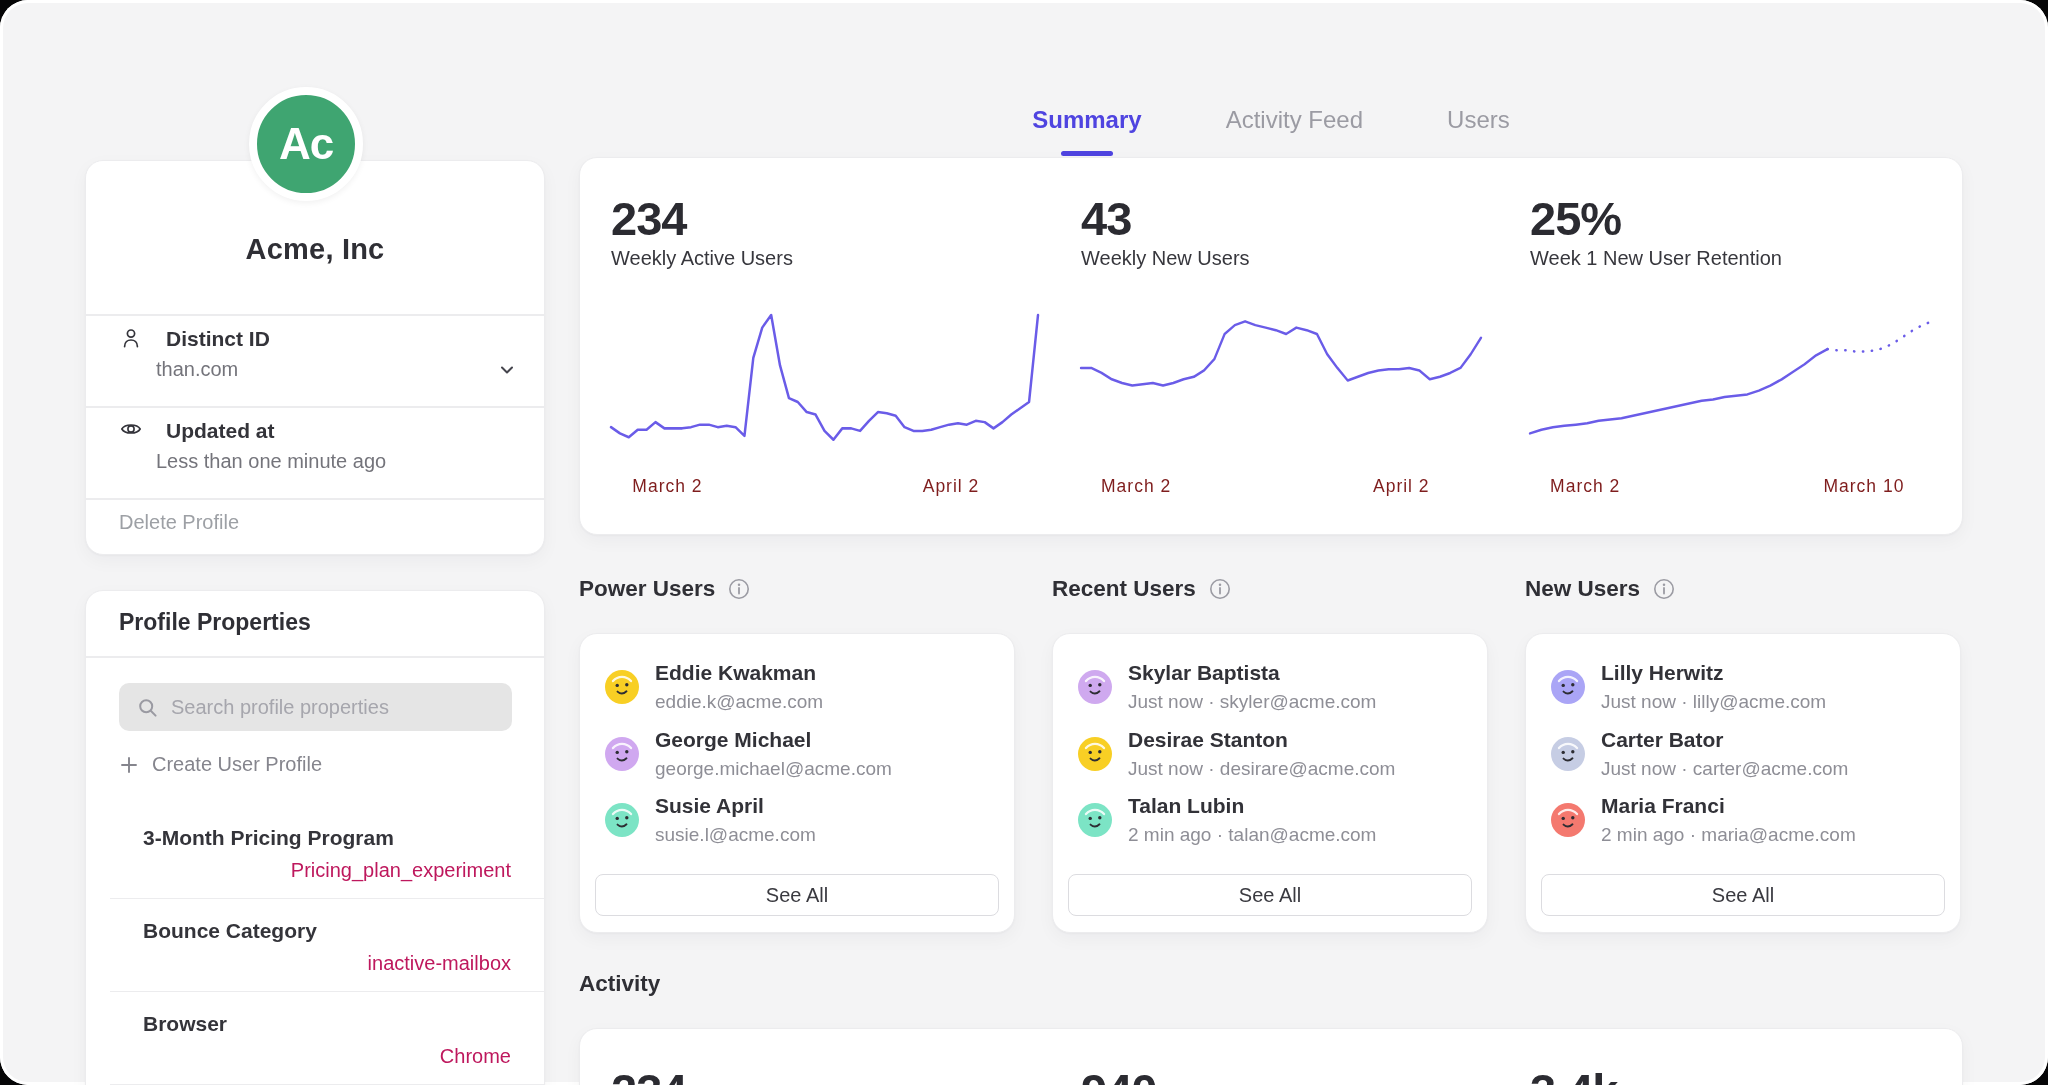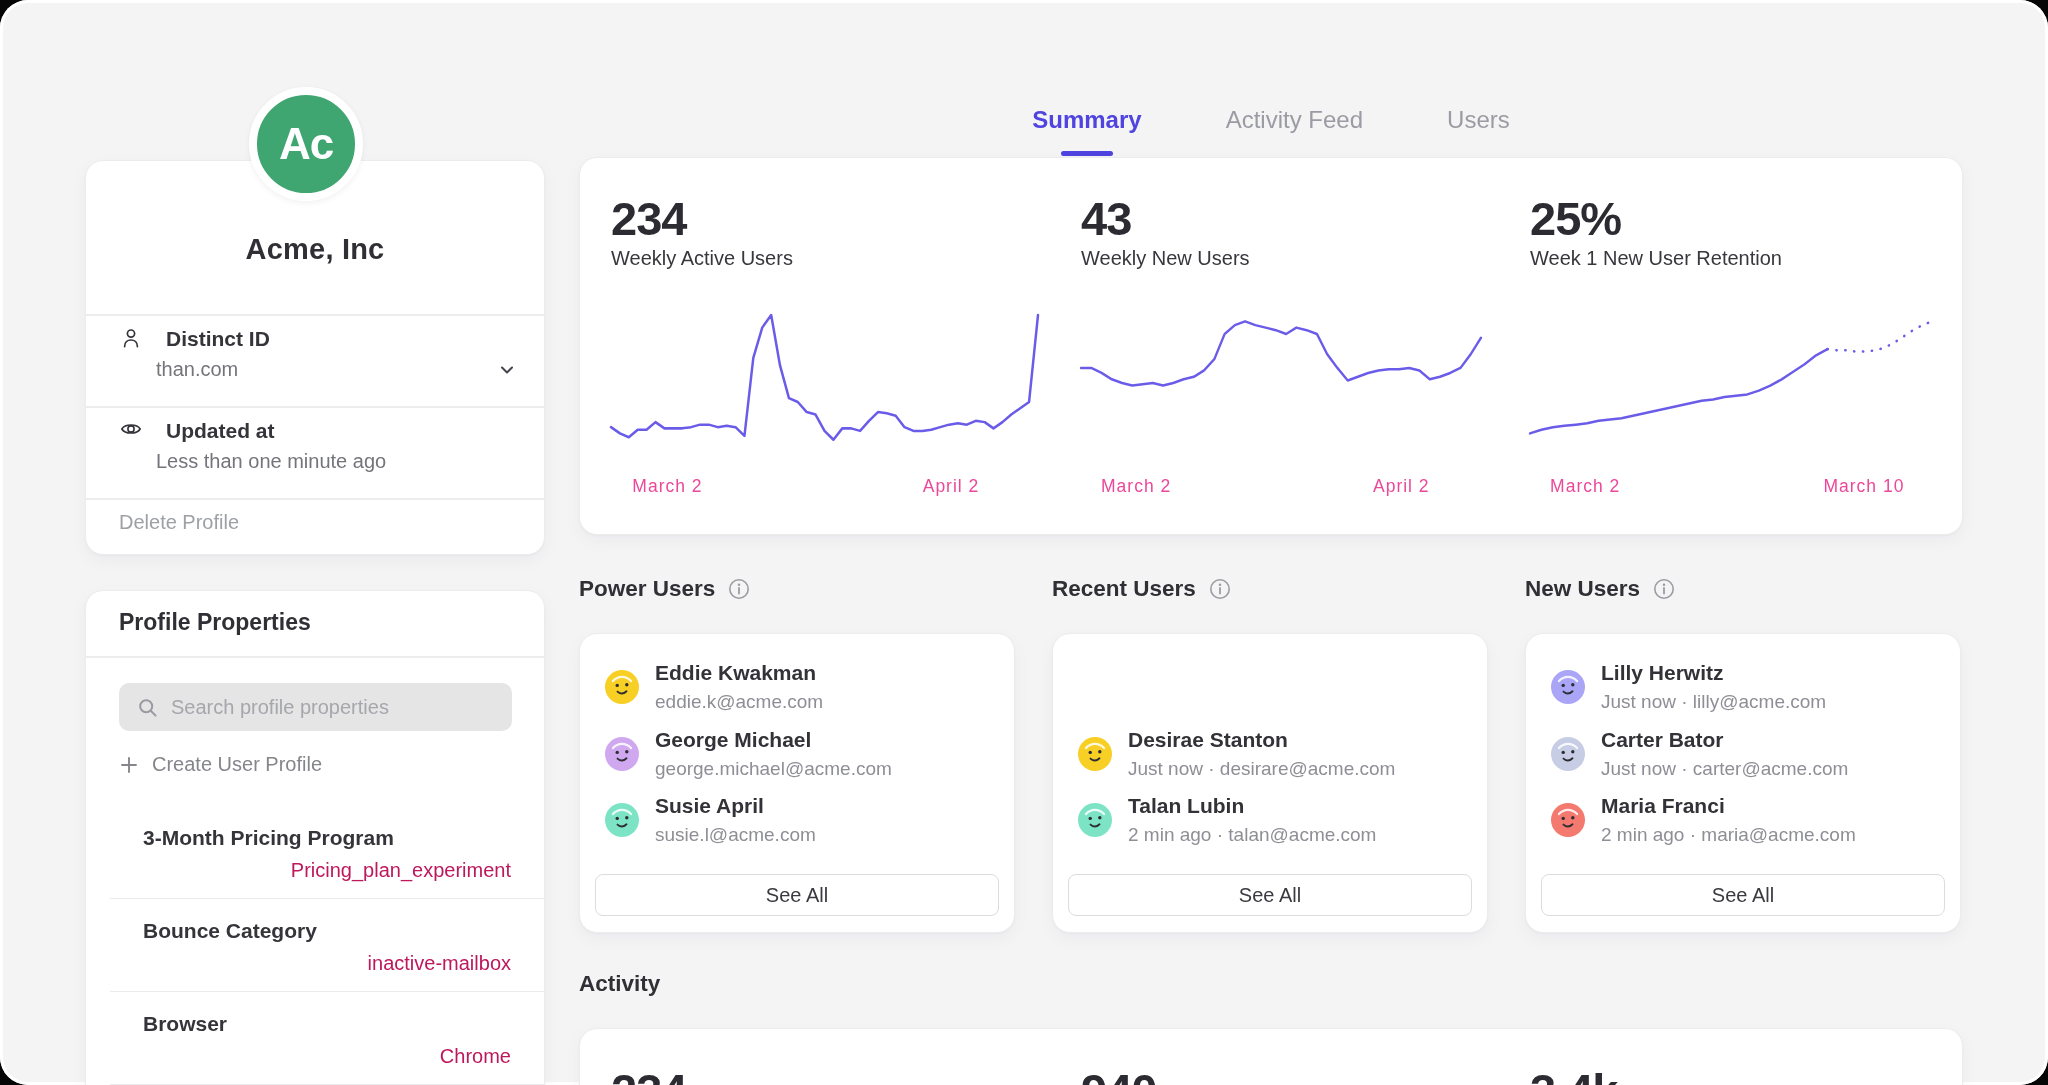--- a/index.html
+++ b/index.html
@@ -51,21 +51,21 @@
   #stats-card{position:absolute;left:579px;top:157px;width:1384px;height:378px;}
   .stat-col{position:absolute;top:0;height:100%;}
   .stat-col:nth-child(1){left:31px;width:427px;}
   .stat-col:nth-child(2){left:501px;width:400px;}
   .stat-col:nth-child(3){left:950px;width:402px;}
   .stat-value{position:absolute;top:33px;left:0;font-size:47px;font-weight:bold;color:#2b2b31;
       letter-spacing:-1px;}
   .stat-label{position:absolute;top:89px;left:0;font-size:20px;font-weight:500;color:#37373d;}
   .spark{position:absolute;top:152px;left:0;width:100%;height:136px;overflow:visible;}
   .axis-row{position:absolute;top:318px;left:0;right:0;height:24px;
-      font-family:"DejaVu Sans Mono","Liberation Mono",monospace;font-size:17.5px;color:#ec4899;}
+      font-family:"DejaVu Sans Mono","Liberation Mono",monospace;font-size:17.5px;color:#7f1d1d;}
   .axis-label{position:absolute;white-space:nowrap;letter-spacing:1px;}
   .axis-label.a1{left:5%;}
   .axis-label.a2{left:73%;}
 
   
   #lower{position:absolute;left:579px;top:573px;width:1384px;height:362px;}
   .user-section{position:absolute;top:0;width:436px;}
   .user-section:nth-child(1){left:0;}
   .user-section:nth-child(2){left:473px;}
   .user-section:nth-child(3){left:946px;}
@@ -272,20 +272,34 @@
           <span class="section-title">Recent Users</span>
           <span class="info-icon">
             <svg width="22" height="22" viewBox="0 0 22 22">
               <circle cx="11" cy="11" r="9.2" fill="none" stroke="#9b9ba3" stroke-width="1.6"></circle>
               <line x1="11" y1="9.9" x2="11" y2="15.6" stroke="#9b9ba3" stroke-width="1.8" stroke-linecap="round"></line>
               <circle cx="11" cy="6.7" r="1.25" fill="#9b9ba3"></circle>
             </svg>
           </span>
         </div>
         <div class="card user-card">
+          <div class="user-row" style="top: 24px;">
+            <span class="avatar" style="background: rgb(207, 169, 239);">
+              <svg width="34" height="34" viewBox="0 0 34 34">
+                <path d="M8 11 C13 5.5 21 5.5 26 11" fill="none" stroke="rgba(255,255,255,0.85)" stroke-width="2.4" stroke-linecap="round"></path>
+                <circle cx="12.2" cy="15.4" r="1.7" fill="#2d2d33"></circle>
+                <circle cx="21.8" cy="14.8" r="1.7" fill="#2d2d33"></circle>
+                <path d="M12.5 21.6 Q17 25.6 21.5 21.3" fill="none" stroke="#2d2d33" stroke-width="1.9" stroke-linecap="round"></path>
+              </svg>
+            </span>
+            <span class="user-text">
+              <div class="user-name">Skylar Baptista</div>
+              <div class="user-meta">Just now · skyler@acme.com</div>
+            </span>
+          </div>
           <div class="user-row" style="top: 90.5px;">
             <span class="avatar" style="background: rgb(248, 207, 36);">
               <svg width="34" height="34" viewBox="0 0 34 34">
                 <path d="M8 11 C13 5.5 21 5.5 26 11" fill="none" stroke="rgba(255,255,255,0.85)" stroke-width="2.4" stroke-linecap="round"></path>
                 <circle cx="12.2" cy="15.4" r="1.7" fill="#2d2d33"></circle>
                 <circle cx="21.8" cy="14.8" r="1.7" fill="#2d2d33"></circle>
                 <path d="M12.5 21.6 Q17 25.6 21.5 21.3" fill="none" stroke="#2d2d33" stroke-width="1.9" stroke-linecap="round"></path>
               </svg>
             </span>
             <span class="user-text">

